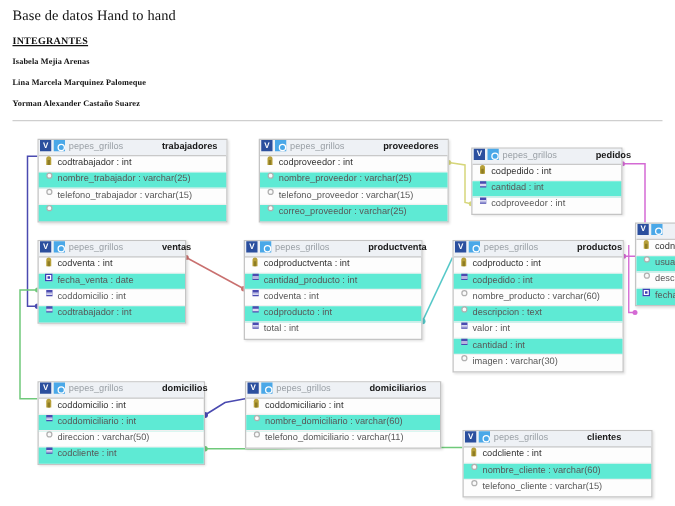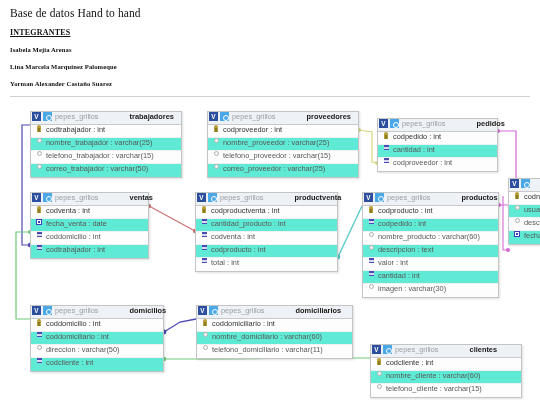--- a/index.html
+++ b/index.html
@@ -242,21 +242,20 @@
         <div class="col">
           <span class="cico">
             <span class="k-col"></span>
           </span>
           <span class="ctext">telefono_trabajador : varchar(15)</span>
         </div>
         <div class="col alt">
           <span class="cico">
             <span class="k-col"></span>
           </span>
-          <span class="ctext">correo_trabajador : varchar(50)</span>
         </div>
       </div>
       <div class="tbl" style="left: 207px; top: 11px; width: 152px;">
         <div class="tbl-head">
           <span class="ico-v">V</span>
           <span class="ico-gear"></span>
           <span class="tbl-db">pepes_grillos</span>
           <span class="tbl-name">proveedores</span>
         </div>
         <div class="col pk">

